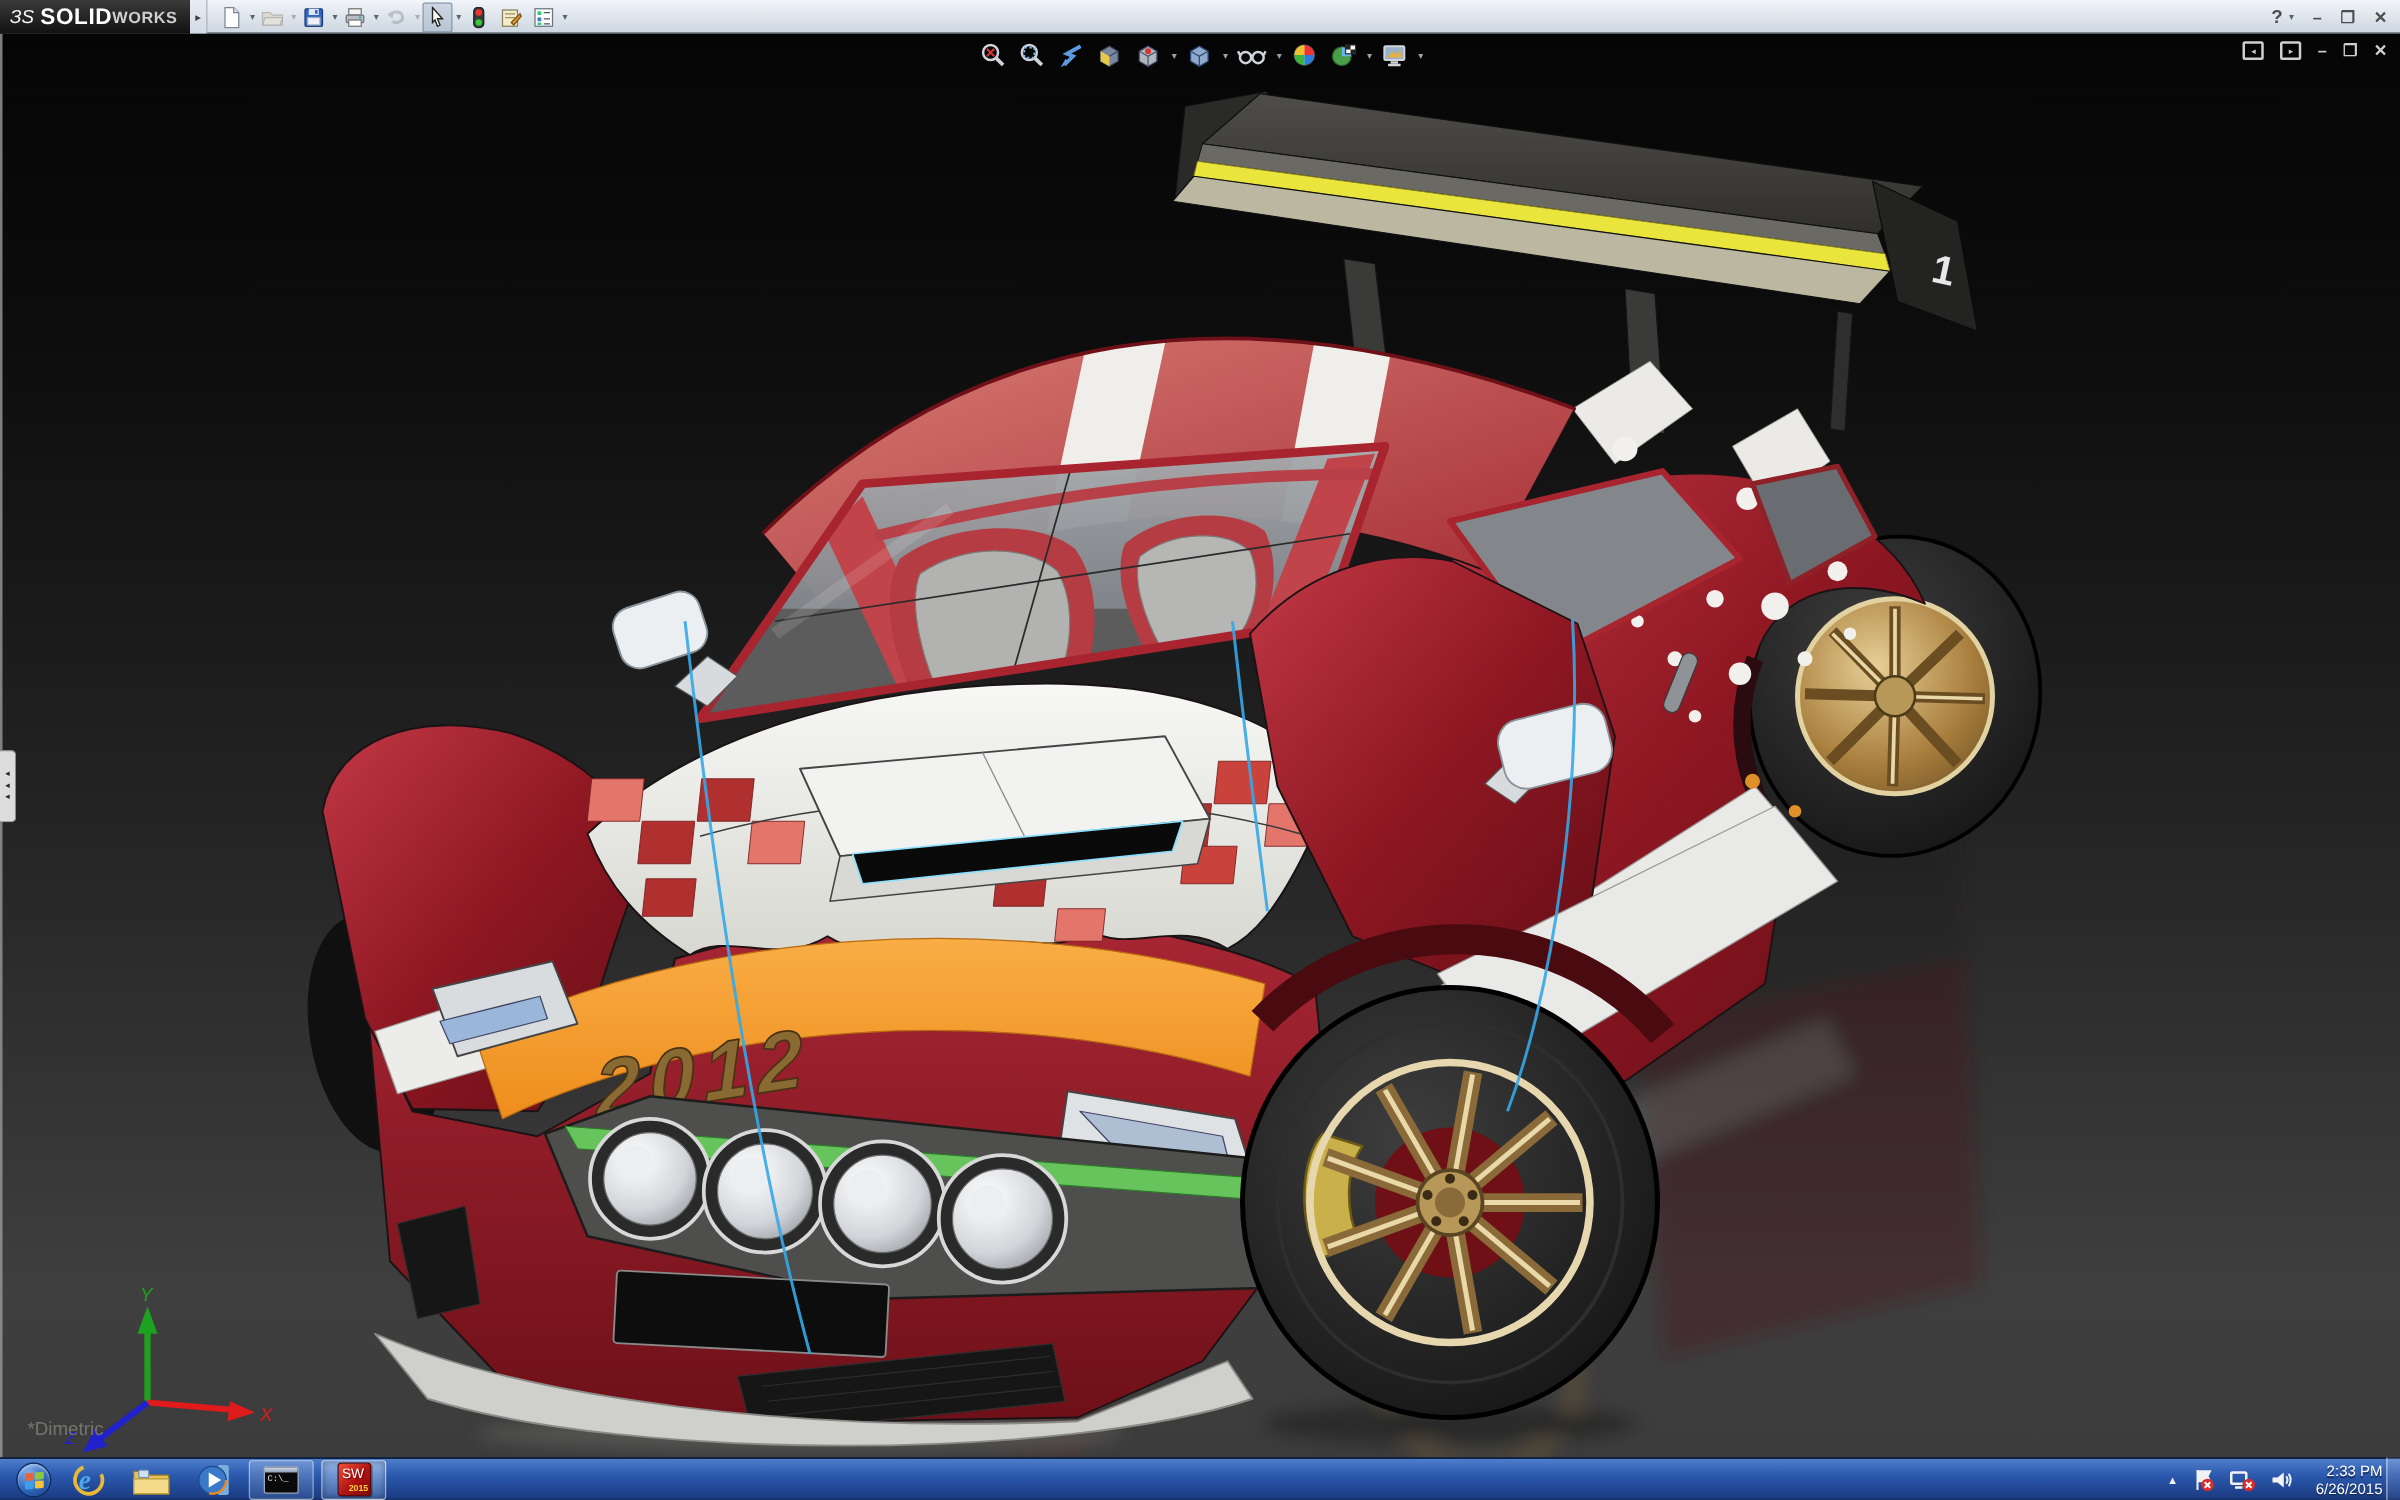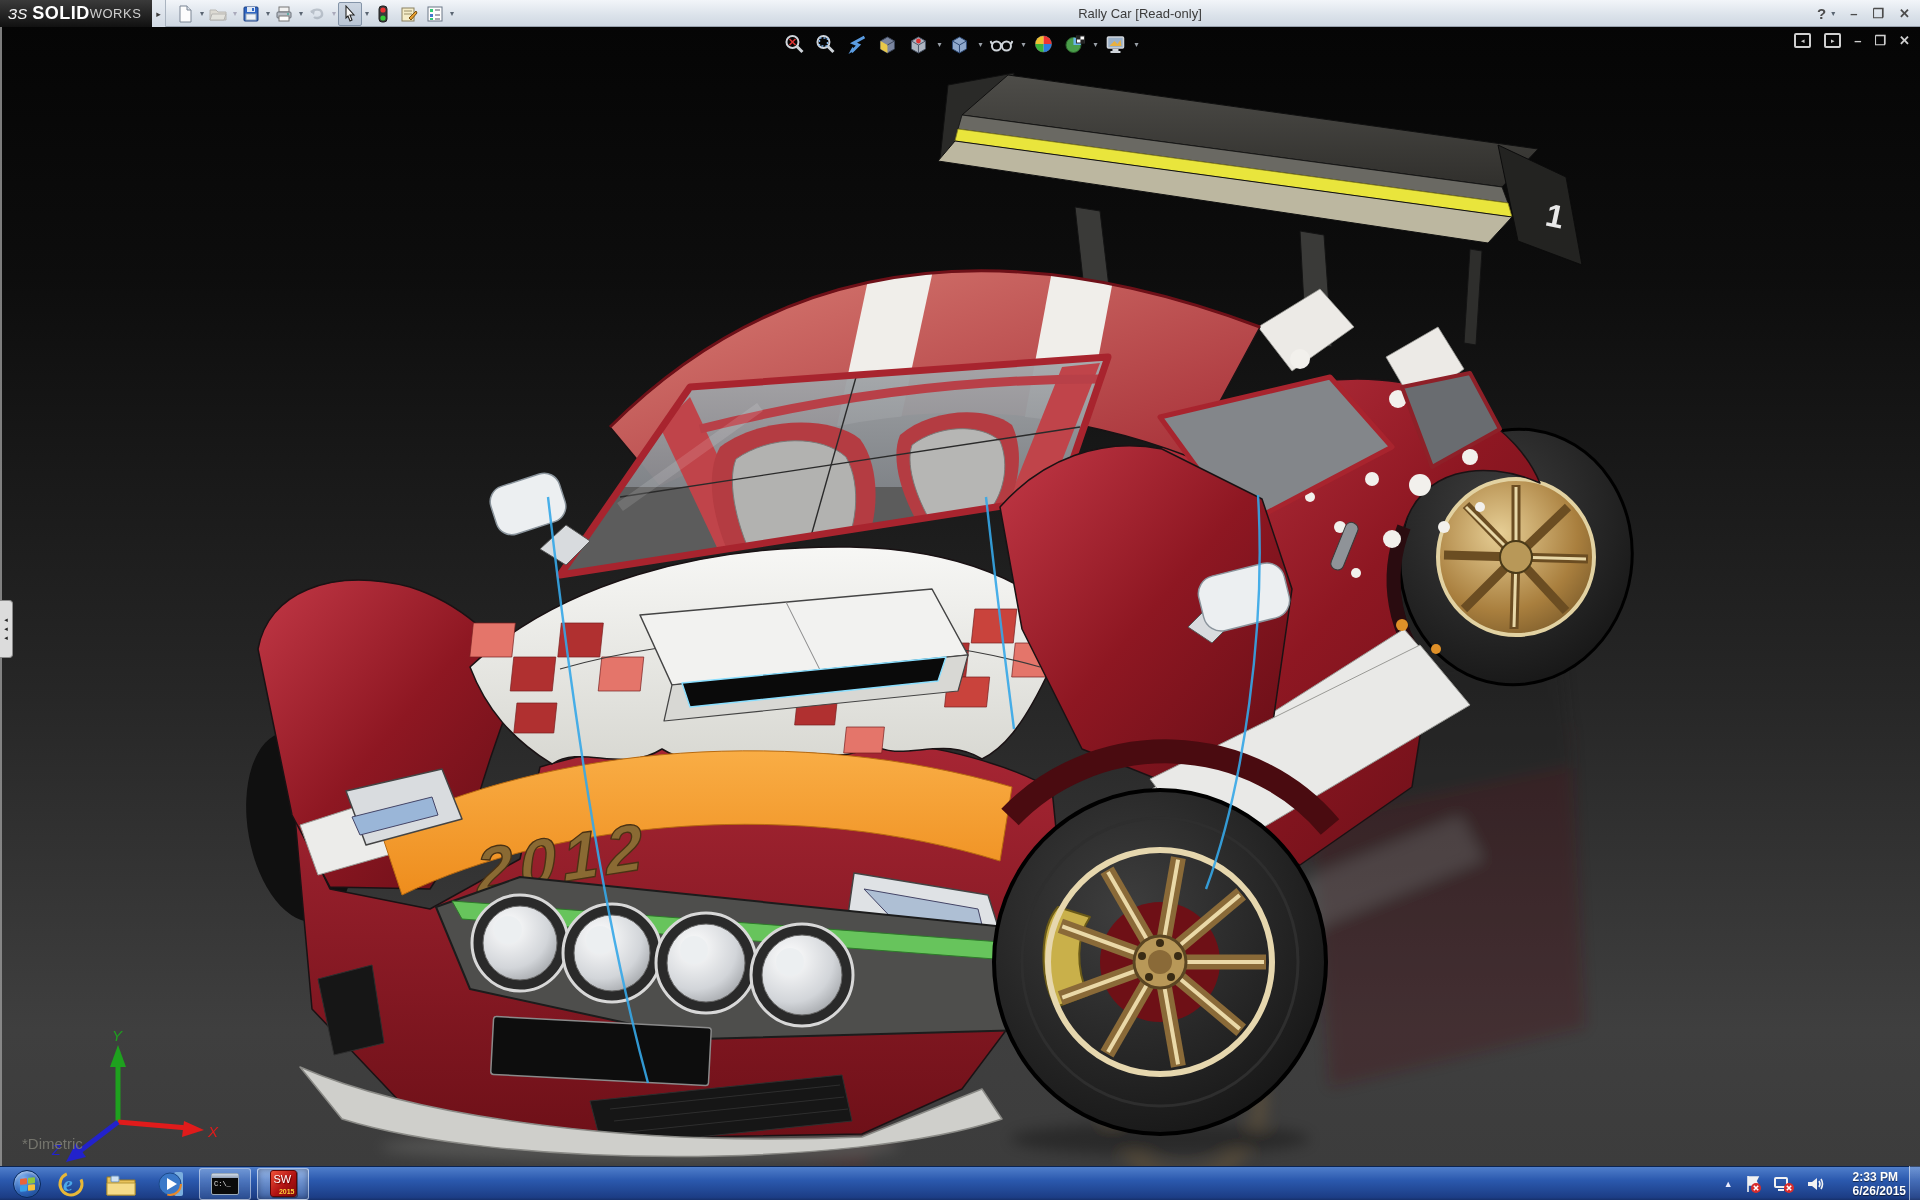--- a/index.html
+++ b/index.html
@@ -4,21 +4,21 @@
 <style>
   html,body{margin:0;padding:0;background:#000;}
   *{box-sizing:border-box;}
   .app{position:relative;width:1920px;height:1200px;overflow:hidden;font-family:"Liberation Sans",sans-serif;-webkit-user-select:none;user-select:none;}
 
   
   .titlebar{position:absolute;left:0;top:0;width:1920px;height:27px;background:linear-gradient(#f2f5f9,#dbe2ea 60%,#cfd8e2);border-bottom:1px solid #98a2ae;}
   .logo-block{position:absolute;left:0;top:0;height:27px;width:152px;background:linear-gradient(#3a3a3a,#111);display:flex;align-items:center;padding-left:8px;color:#fff;}
   .logo-glyph{font-style:italic;font-weight:normal;font-size:15px;margin-right:5px;color:#f4f4f4;}
   .logo-bold{font-weight:bold;font-size:18px;letter-spacing:.5px;color:#fff;}
-  .logo-light{font-weight:normal;font-size:13px;letter-spacing:.5px;color:#cfcfcf;}
+  .logo-light{font-weight:bold;font-size:13px;letter-spacing:.5px;color:#cfcfcf;}
   .menu-arrow{position:absolute;left:152px;top:0;height:27px;width:14px;background:linear-gradient(#e8edf3,#d2dae4);border-right:1px solid #aab4c0;color:#3c3c3c;font-size:9px;display:flex;align-items:center;justify-content:center;}
   .tb-row{position:absolute;left:172px;top:1px;height:25px;display:flex;align-items:center;}
   .tb-btn{height:24px;display:flex;align-items:center;justify-content:center;padding:0 2px;margin:0 1px;border:1px solid transparent;}
   .tb-btn.pressed{background:linear-gradient(#cdd6e2,#b9c5d4);border:1px solid #8494a8;border-radius:2px;}
   .tb-btn.disabled{opacity:.45;}
   .dd{font-size:8px;color:#5a6572;margin:0 1px 0 2px;}
   .dd.disabled{color:#aab;}
   .title-text{position:absolute;left:760px;top:0;width:760px;height:27px;line-height:27px;text-align:center;font-size:13px;color:#3b3b3b;}
   .win-controls{position:absolute;right:10px;top:0;height:27px;display:flex;align-items:center;gap:15px;color:#4c4c4c;}
   .win-controls .glyph{font-size:13px;font-weight:bold;}
@@ -48,21 +48,21 @@
   .task-slot{width:52px;height:32px;display:flex;align-items:center;justify-content:center;margin:0 3px;border:1px solid rgba(255,255,255,.45);border-radius:3px;background:linear-gradient(rgba(180,205,240,.35),rgba(90,130,190,.25));}
   .task-slot.active{background:linear-gradient(rgba(210,230,255,.55),rgba(120,160,220,.4));box-shadow:inset 0 0 6px rgba(0,0,20,.4);}
   .cmd-icon{width:28px;height:22px;background:#0a0a0a;border:1px solid #9ab;border-radius:2px;position:relative;}
   .cmd-bar{position:absolute;left:0;top:0;width:100%;height:4px;background:linear-gradient(#cfd8e4,#8fa0b8);}
   .cmd-txt{position:absolute;left:2px;top:6px;color:#e8e8e8;font-family:"Liberation Mono",monospace;font-size:7px;}
   .sw-icon{width:27px;height:27px;border-radius:3px;background:linear-gradient(135deg,#f05038,#b01212 55%,#7c0a0a);border:1px solid #5c0606;position:relative;box-shadow:1px 1px 0 rgba(0,0,0,.4);}
   .sw-sw{position:absolute;left:3px;top:2px;color:#fff;font-weight:normal;font-size:11px;letter-spacing:0px;text-shadow:1px 1px 1px #600;}
   .sw-year{position:absolute;right:1px;bottom:1px;color:#ffd23a;font-weight:bold;font-size:7px;}
   .tray{position:absolute;right:14px;top:0;height:34px;display:flex;align-items:center;gap:10px;}
   .tray .chev{color:#eef;font-size:9px;}
-  .clock{color:#fff;font-size:12px;line-height:14px;text-shadow:0 1px 1px rgba(0,0,0,.6);margin-left:18px;font-weight:bold;}
+  .clock{text-align:right;color:#fff;font-size:12px;line-height:14px;text-shadow:0 1px 1px rgba(0,0,0,.6);margin-left:8px;}
   .show-desktop{position:absolute;right:0;top:1166px;width:11px;height:34px;background:linear-gradient(rgba(255,255,255,.18),rgba(255,255,255,.05));border-left:1px solid rgba(255,255,255,.55);}
 </style>
 </head>
 <body>
 
 <div class="app">
 
   <div class="titlebar">
     <div class="logo-block">
       <span class="logo-glyph">ЗS</span>
@@ -139,21 +139,20 @@
             <rect x="4" y="9" width="3" height="3" fill="#47c"></rect>
             <rect x="4" y="13" width="3" height="2" fill="#3c7"></rect>
             <line x1="9" y1="5" x2="14" y2="5" stroke="#556"></line>
             <line x1="9" y1="10" x2="14" y2="10" stroke="#556"></line>
             <line x1="9" y1="14" x2="14" y2="14" stroke="#556"></line>
           </svg>
       </div>
         <span class="dd">▾</span>
     </div>
 
-    <div class="title-text">Rally Car [Read-only]</div>
 
     <div class="win-controls">
       <span class="glyph" style="font-size:15px;">?</span>
       <span class="help-dd">▾</span>
       <span class="glyph">–</span>
       <span class="glyph">❐</span>
       <span class="glyph">✕</span>
     </div>
   </div>
 

